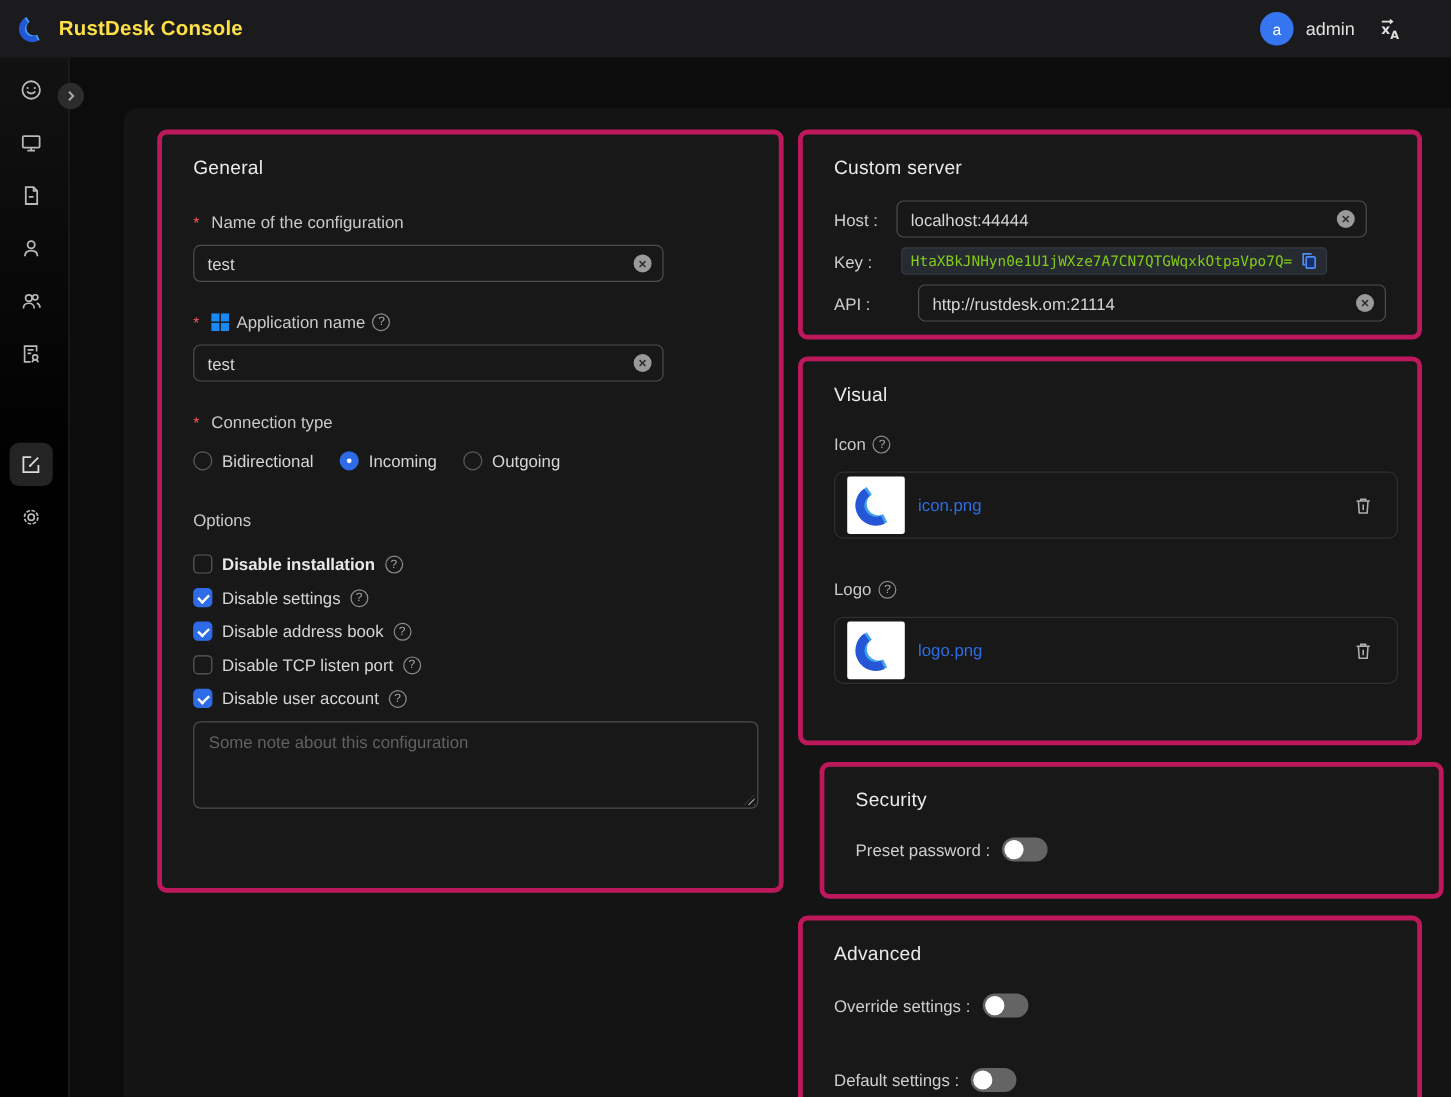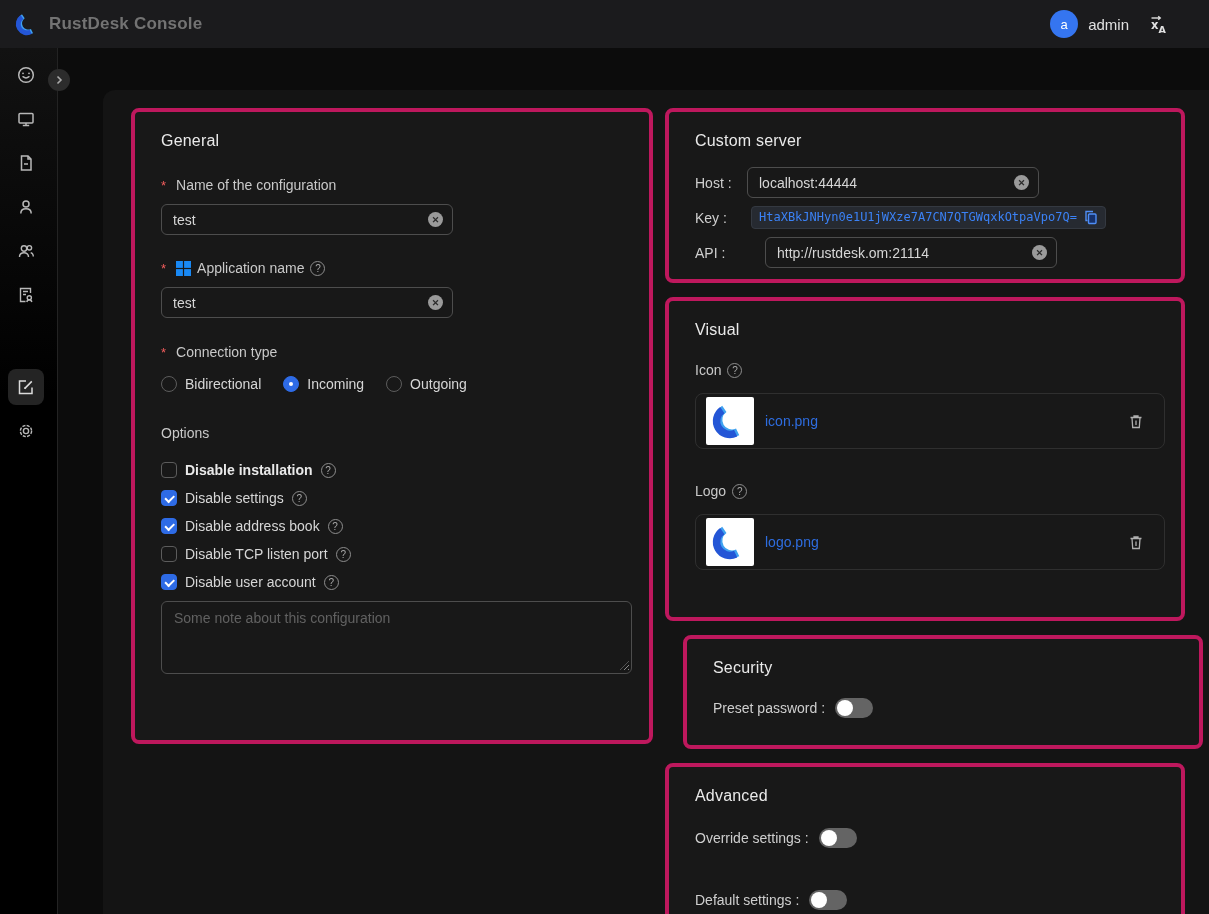--- a/index.html
+++ b/index.html
@@ -3,21 +3,21 @@
 <meta charset="utf-8">
 <style>
   html,body{margin:0;padding:0;width:1209px;height:914px;overflow:hidden;
     background:#0c0c0c;font-family:"Liberation Sans",sans-serif;}
   *{box-sizing:border-box;}
 
   
   .topbar{position:absolute;left:0;top:0;width:1209px;height:48px;background:#1b1b1d;
     display:flex;align-items:center;padding:0 14px;z-index:30;}
   .brand{display:flex;align-items:center;gap:9px;}
-  .brand-title{font-size:17px;font-weight:700;color:#737373;letter-spacing:.2px;}
+  .brand-title{font-size:17px;font-weight:700;color:#fde047;letter-spacing:.2px;}
   .topbar-right{margin-left:auto;display:flex;align-items:center;gap:18px;padding-right:26px;}
   .avatar{width:28px;height:28px;border-radius:50%;background:#3575f0;color:#fff;
     display:flex;align-items:center;justify-content:center;font-size:13px;}
   .username{font-size:15px;color:#e0e0e0;}
 
   
   .sidebar{position:absolute;left:0;top:48px;width:58px;height:866px;
     background:linear-gradient(180deg,#121212,#000 40%);border-right:1px solid #232323;z-index:20;}
   .side-item{position:absolute;left:8px;width:36px;height:36px;border-radius:8px;
     display:flex;align-items:center;justify-content:center;}
@@ -29,21 +29,21 @@
   .panel{position:absolute;left:103px;top:90px;width:1106px;height:824px;background:#141414;
     border-top-left-radius:12px;}
   .card{position:absolute;background:#181818;border:4px solid #be185d;border-radius:8px;
     padding:20px 26px;}
   .card-title{font-size:16px;font-weight:500;color:#eaeaea;letter-spacing:.2px;}
 
   .field-label{font-size:14px;color:#c9c9c9;}
   .asterisk{color:#f25c5c;font-size:13px;margin-right:4px;vertical-align:2px;}
   .label-row{display:flex;align-items:center;gap:6px;}
 
-  .input-wrap{display:flex;align-items:center;width:292px;height:31px;border:1px solid #4d4d4d;
+  .input-wrap{display:flex;align-items:center;width:392px;height:31px;border:1px solid #4d4d4d;
     border-radius:6px;padding:0 9px;gap:6px;}
   .input-wrap input{flex:1;min-width:0;background:transparent;border:none;outline:none;
     color:#d6d6d6;font-size:14px;font-family:inherit;}
   .clear-btn{width:15px;height:15px;border-radius:50%;background:#9a9a9a;color:#2b2b2b;
     font-size:9px;font-weight:700;display:flex;align-items:center;justify-content:center;flex:none;}
   .help{width:15px;height:15px;border-radius:50%;border:1.2px solid #8d8d8d;color:#a8a8a8;
     font-size:10px;display:inline-flex;align-items:center;justify-content:center;flex:none;}
 
   .radio-row{display:flex;align-items:flex-start;gap:22px;}
   .radio-item{display:flex;align-items:center;gap:8px;font-size:14px;color:#d6d6d6;}
@@ -63,23 +63,23 @@
   .note-wrap{position:relative;width:471px;}
   textarea{width:471px;height:73px;background:transparent;border:1px solid #4d4d4d;border-radius:6px;
     padding:8px 12px;font-size:14px;color:#d6d6d6;font-family:inherit;resize:none;outline:none;}
   textarea::placeholder{color:#616161;}
   .resize-handle{position:absolute;right:3px;bottom:8px;width:9px;height:9px;
     background:repeating-linear-gradient(135deg,transparent 0 2.2px,#8a8a8a 2.2px 3.2px);
     clip-path:polygon(100% 0,100% 100%,0 100%);}
 
   .srv-row{display:flex;align-items:center;margin-bottom:8px;}
   .srv-label{width:52px;font-size:14px;color:#cfcfcf;flex:none;}
-  .key-chip{display:inline-flex;align-items:flex-start;gap:7px;background:#262a31;border:1px solid #343941;
+  .key-chip{display:inline-flex;align-items:center;gap:7px;background:#262a31;border:1px solid #343941;
     border-radius:4px;padding:3px 7px;margin-left:4px;font-family:"DejaVu Sans Mono",monospace;
-    font-size:12px;color:#3b82f6;white-space:nowrap;}
+    font-size:12px;color:#84cc16;white-space:nowrap;}
 
   .file-row{display:flex;align-items:center;gap:11px;width:470px;height:56px;
     border:1px solid #2f2f2f;border-radius:8px;padding:4px 20px 4px 10px;}
   .thumb{width:48px;height:48px;background:#fff;border-radius:2px;display:flex;
     align-items:center;justify-content:center;flex:none;}
   .file-link{font-size:14px;color:#2e6de0;flex:1;}
   .trash{margin-left:auto;flex:none;display:flex;}
 
   .toggle-row{display:flex;align-items:center;gap:10px;font-size:14px;color:#cfcfcf;}
   .toggle{width:38px;height:20px;border-radius:10px;background:#646464;position:relative;flex:none;}

